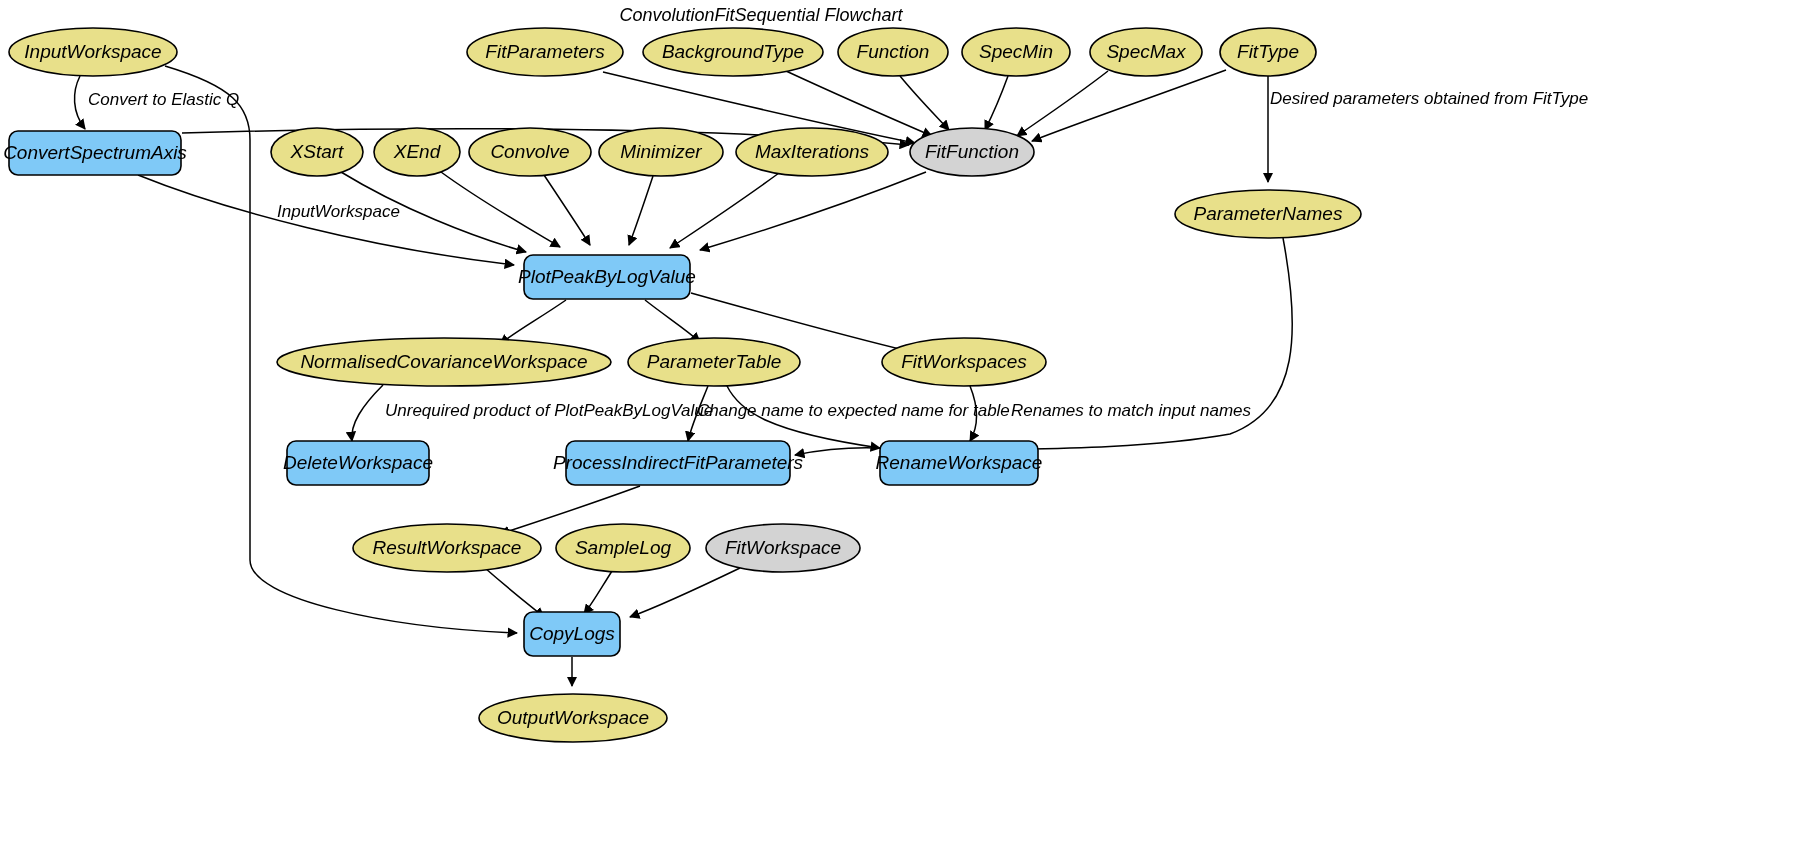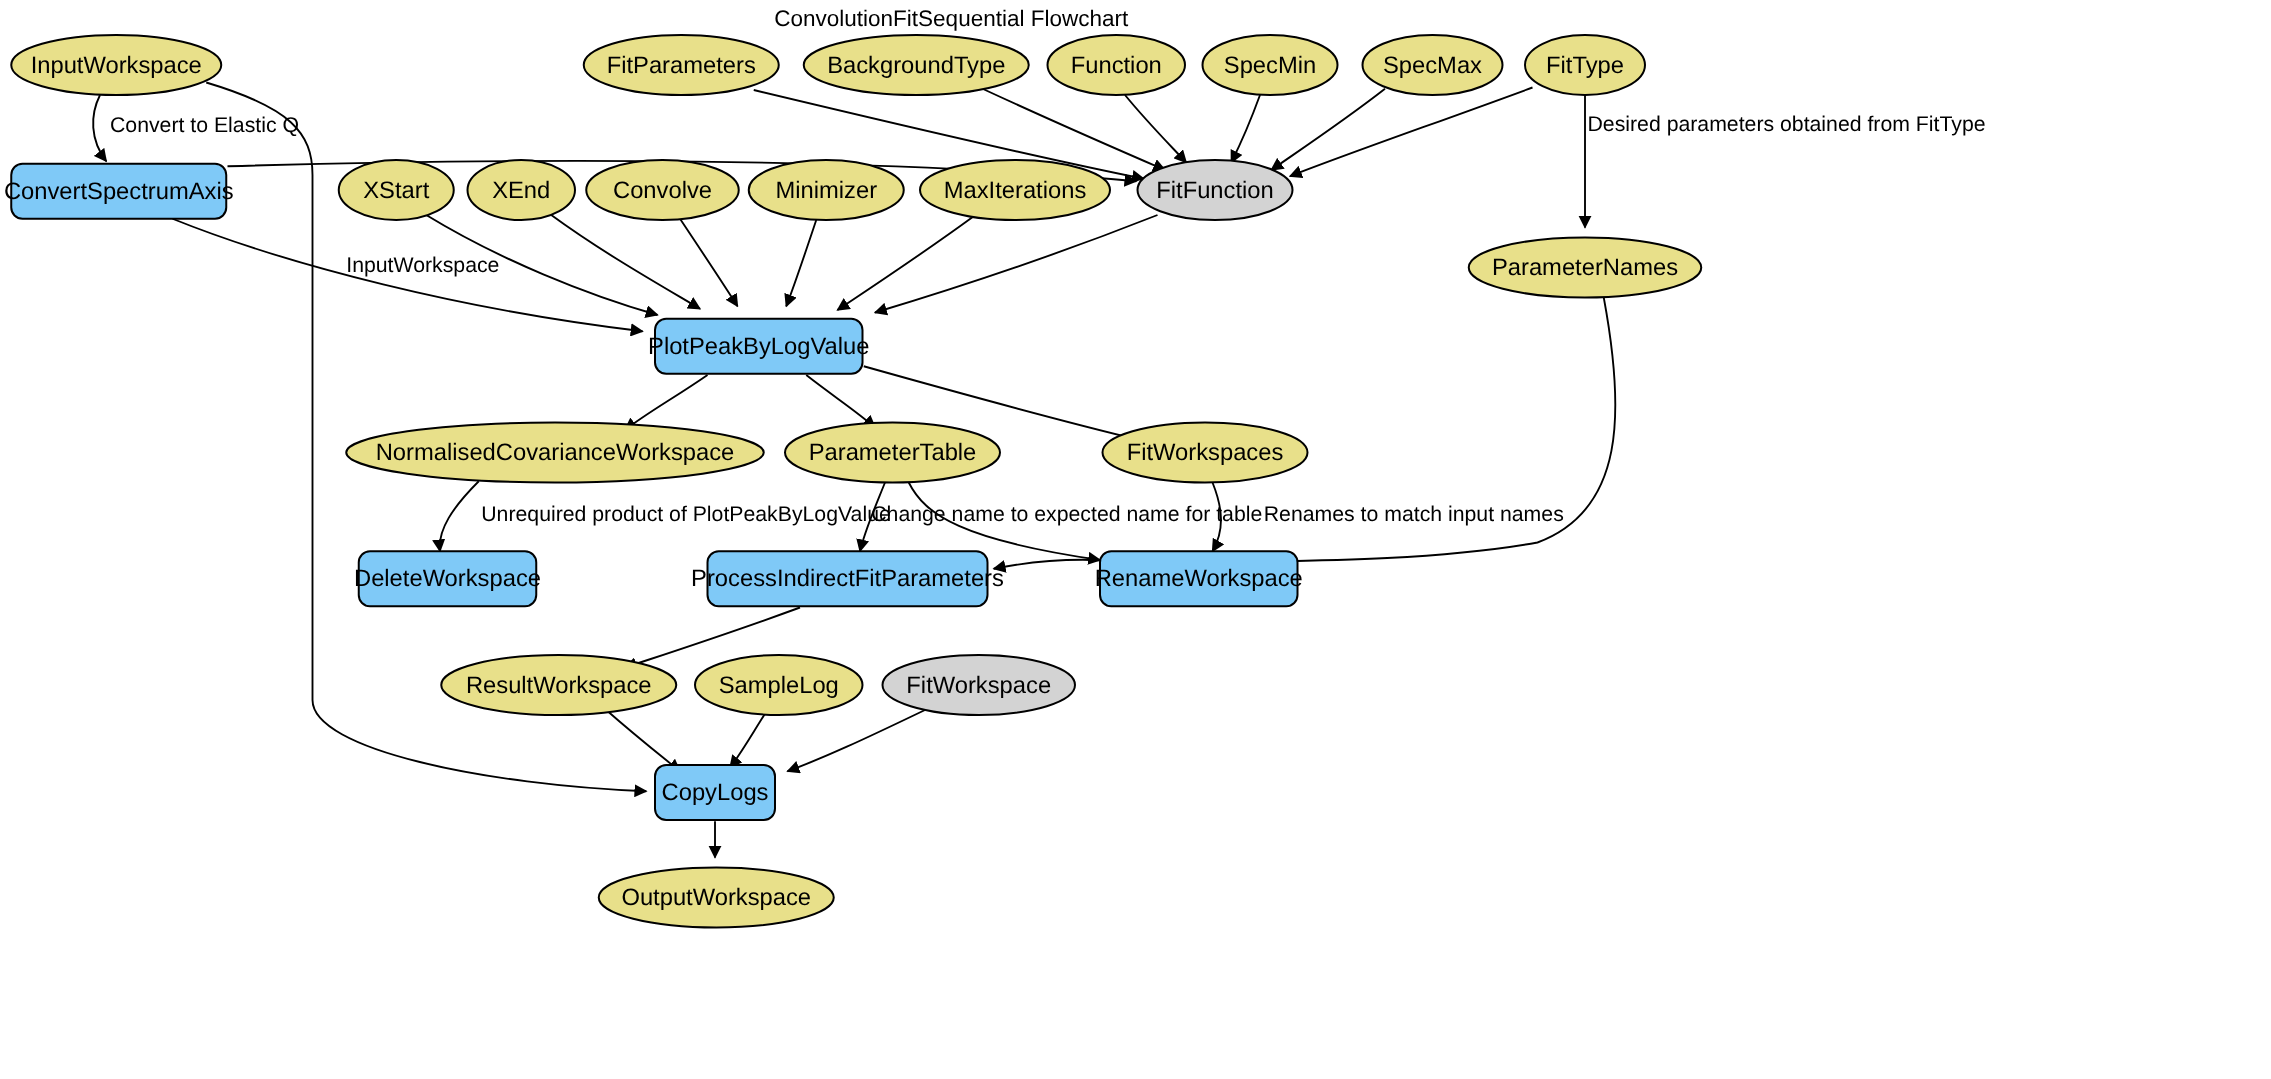--- a/index.html
+++ b/index.html
@@ -10,20 +10,21 @@
   body {
     width: 1817px;
     height: 863px;
     overflow: hidden;
     font-family: "Liberation Sans", sans-serif;
   }
   #flowchart-root {
     position: relative;
     width: 1817px;
     height: 863px;
+    font-style: italic;
   }
   svg#graph {
     display: block;
     width: 1817px;
     height: 863px;
   }
   .node-ellipse {
     stroke: #000000;
     stroke-width: 1.6;
   }

